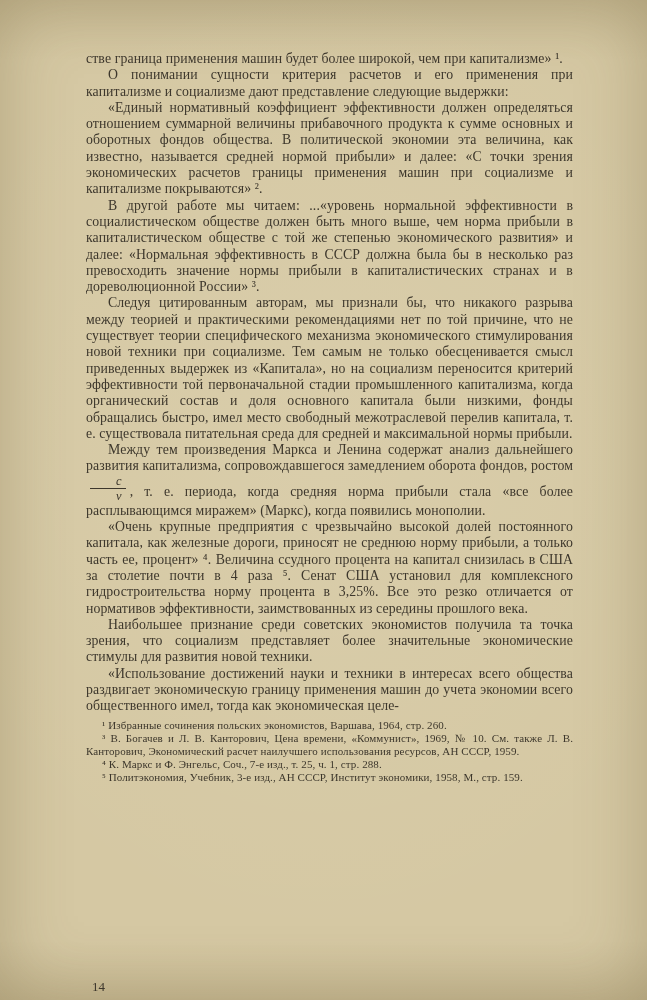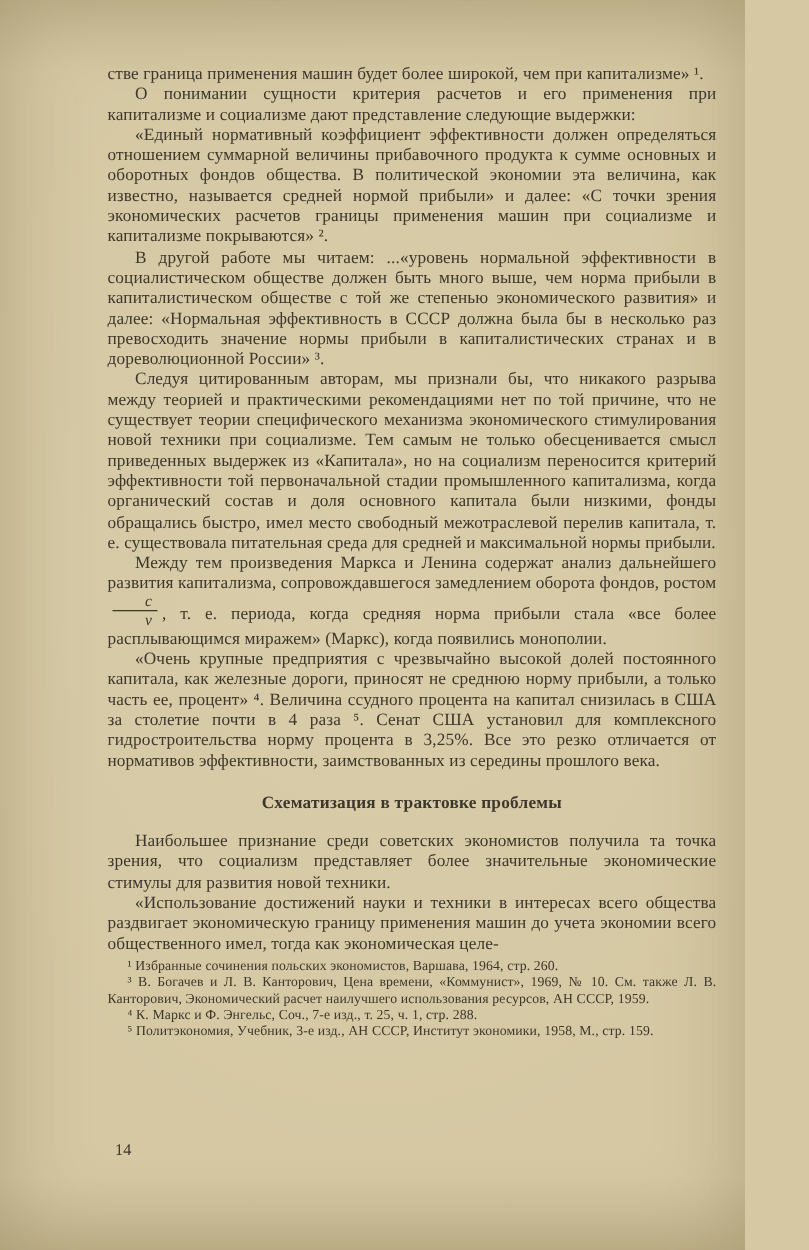--- a/index.html
+++ b/index.html
@@ -5,21 +5,21 @@
   :root{ --paper:#d5c8a3; --ink:#3d372c; }
   html,body{margin:0;padding:0;}
   body{
     width:647px;height:1000px;
     background:var(--paper);
     font-family:"Liberation Serif","DejaVu Serif",serif;
     color:var(--ink);
     overflow:hidden;
   }
   .scan{
-    position:relative;width:596px;height:1000px;
+    position:relative;width:647px;height:1000px;
     background:
       radial-gradient(ellipse 120% 90% at 50% 45%, rgba(255,250,235,0.10) 0%, rgba(255,250,235,0) 55%),
       linear-gradient(180deg, rgba(120,100,55,0.10) 0%, rgba(120,100,55,0) 6%, rgba(120,100,55,0) 94%, rgba(120,100,55,0.12) 100%),
       var(--paper);
     box-shadow: inset 0 0 70px rgba(95,78,40,0.30);
   }
   .text-col{
     position:absolute;left:86px;top:51px;width:487px;
     font-size:13.8px;line-height:16.3px;
     text-align:justify;
@@ -34,36 +34,35 @@
   }
   .frac .num{display:block;border-bottom:1px solid currentColor;padding:0 4px 1px;}
   .frac .den{display:block;padding-top:1px;}
   h2.section-heading{
     font-size:13.8px;font-weight:bold;text-align:center;
     margin:17px 0 15px;letter-spacing:0.2px;text-indent:0;
   }
   .footnotes{margin-top:4px;font-size:11px;line-height:13px;}
   .footnotes p{margin:0;text-indent:16px;}
   .page-number{
-    position:absolute;left:92px;top:912px;font-size:13px;
+    position:absolute;left:92px;top:979px;font-size:13px;
   }
 </style>
 </head>
 <body>
 
 <div class="scan">
   <div class="text-col">
     <p class="para no-indent">стве граница применения машин будет более широкой, чем при капитализме» ¹.</p>
     <p class="para">О понимании сущности критерия расчетов и его применения при капитализме и социализме дают представление следующие выдержки:</p>
     <p class="para">«Единый нормативный коэффициент эффективности должен определяться отношением суммарной величины прибавочного продукта к сумме основных и оборотных фондов общества. В политической экономии эта величина, как известно, называется средней нормой прибыли» и далее: «С точки зрения экономических расчетов границы применения машин при социализме и капитализме покрываются» ².</p>
     <p class="para">В другой работе мы читаем: ...«уровень нормальной эффективности в социалистическом обществе должен быть много выше, чем норма прибыли в капиталистическом обществе с той же степенью экономического развития» и далее: «Нормальная эффективность в СССР должна была бы в несколько раз превосходить значение нормы прибыли в капиталистических странах и в дореволюционной России» ³.</p>
     <p class="para"><span>Следуя цитированным авторам, мы признали бы, что никакого разрыва между теорией и практическими рекомендациями нет по той причине, что не существует теории специфического механизма экономического стимулирования новой техники при социализме. Тем самым не только обесценивается смысл приведенных выдержек из «Капитала», но на социализм переносится критерий эффективности той </span><span class="bold-term">первоначальной</span><span> стадии промышленного капитализма, когда органический состав и доля основного капитала были низкими, фонды обращались быстро, имел место свободный межотраслевой перелив капитала, т. е. существовала питательная среда для средней и максимальной нормы прибыли.</span></p>
     <p class="para"><span>Между тем произведения Маркса и Ленина содержат анализ дальнейшего развития капитализма, сопровождавшегося замедлением оборота фондов, ростом</span><span class="frac"><span class="num">c</span><span class="den">v</span></span><span>, т. е. периода, когда средняя норма прибыли стала «все более расплывающимся миражем» (Маркс), когда появились монополии.</span></p>
     <p class="para">«Очень крупные предприятия с чрезвычайно высокой долей постоянного капитала, как железные дороги, приносят не среднюю норму прибыли, а только часть ее, процент» ⁴. Величина ссудного процента на капитал снизилась в США за столетие почти в 4 раза ⁵. Сенат США установил для комплексного гидростроительства норму процента в 3,25%. Все это резко отличается от нормативов эффективности, заимствованных из середины прошлого века.</p>
-    <h2 class="section-heading">Схематизация в трактовке проблемы</h2>
     <p class="para">Наибольшее признание среди советских экономистов получила та точка зрения, что социализм представляет более значительные экономические стимулы для развития новой техники.</p>
     <p class="para">«Использование достижений науки и техники в интересах всего общества раздвигает экономическую границу применения машин до учета экономии всего общественного имел, тогда как экономическая целе-</p>
     <div class="footnotes">
       <p>¹ Избранные сочинения польских экономистов, Варшава, 1964, стр. 260.</p>
       <p>³ В. Богачев и Л. В. Канторович, Цена времени, «Коммунист», 1969, № 10. См. также Л. В. Канторович, Экономический расчет наилучшего использования ресурсов, АН СССР, 1959.</p>
       <p>⁴ К. Маркс и Ф. Энгельс, Соч., 7-е изд., т. 25, ч. 1, стр. 288.</p>
       <p>⁵ Политэкономия, Учебник, 3-е изд., АН СССР, Институт экономики, 1958, М., стр. 159.</p>
     </div>
   </div>
   <div class="page-number">14</div>

